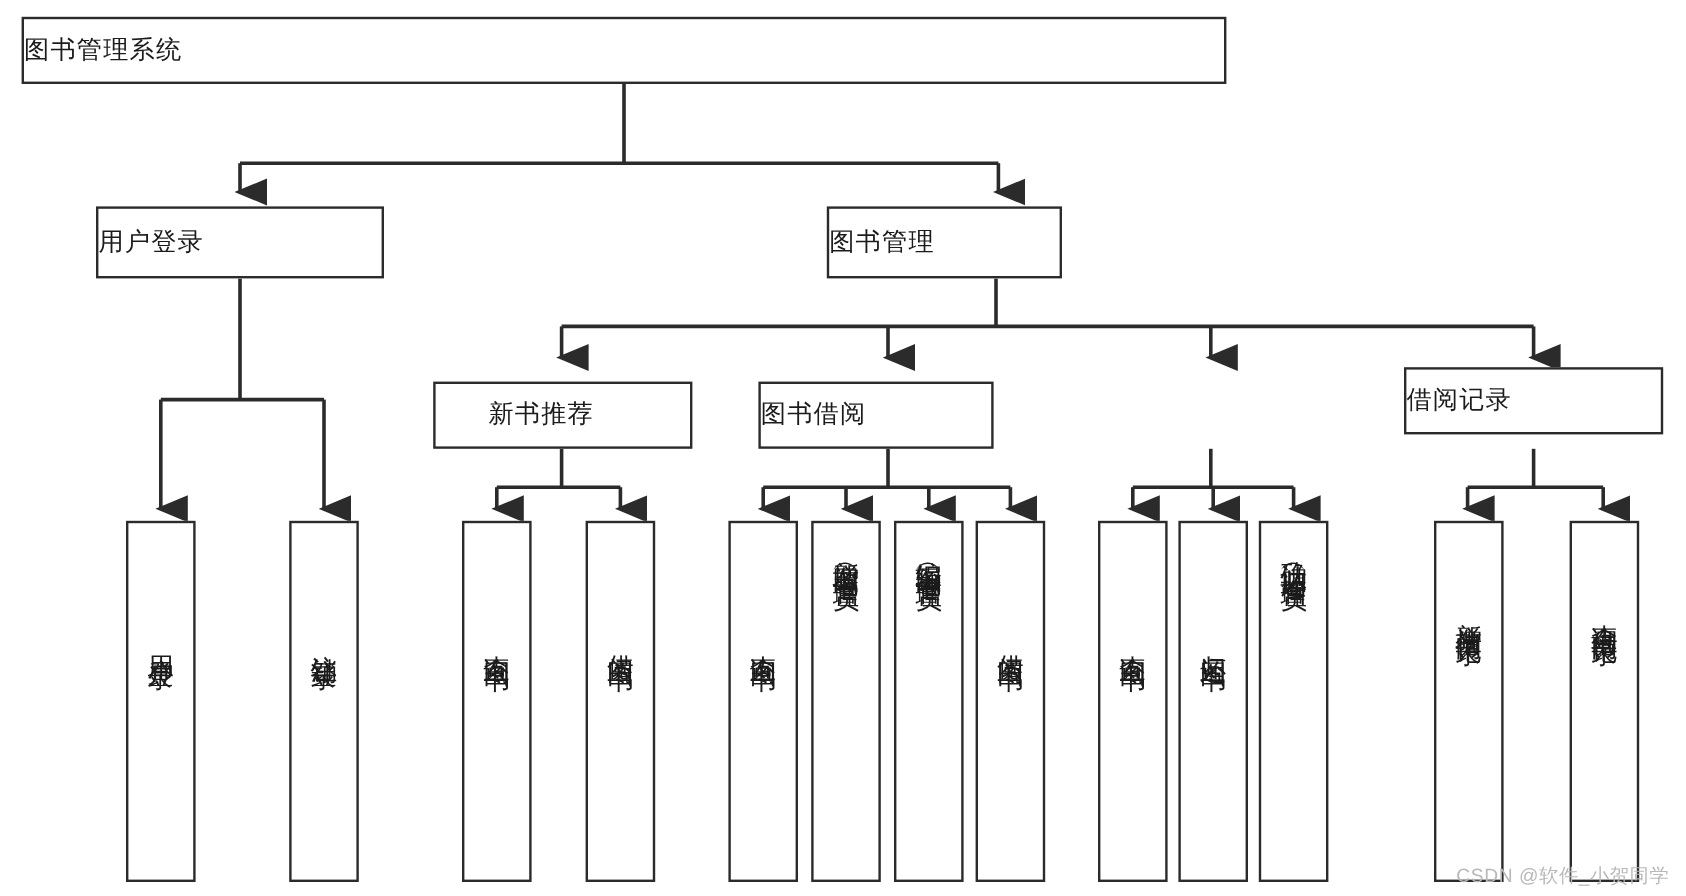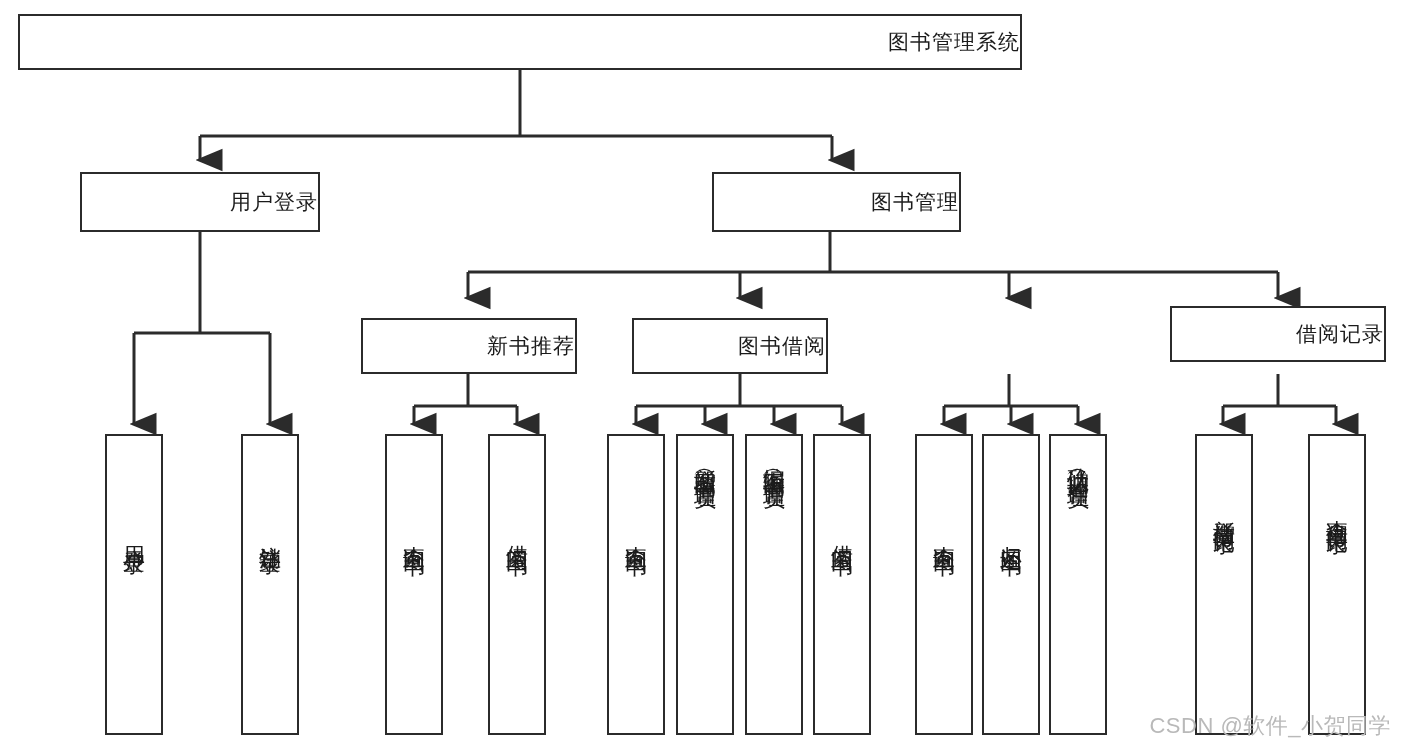--- a/index.html
+++ b/index.html
@@ -15,21 +15,21 @@
     position:absolute;left:0;top:0;width:1405px;height:747px;
   }
   svg#wires{position:absolute;left:0;top:0;width:1405px;height:747px;pointer-events:none;}
   .node{
     position:absolute;
     box-sizing:border-box;
     background:#ffffff;
     border:2px solid #2b2b2b;
     display:flex;
     align-items:center;
-    justify-content:flex-end;
+    justify-content:flex-start;
     color:#1b1b1b;
   }
   .node .lbl{
     font-size:21px;
     line-height:1.15;
     letter-spacing:1px;
     white-space:nowrap;
   }
   .node.leaf{
     align-items:flex-start;
@@ -44,21 +44,21 @@
     white-space:nowrap;
     line-height:1;
   }
   .node.leaf.mid .lbl{ margin-top:78px; }
   .node.leaf.mid2 .lbl{ margin-top:52px; }
   .node.leaf.tall .lbl{ margin-top:0px; }
   #watermark{
     position:absolute;
     right:14px;
     bottom:6px;
-    font-size:22px;
+    font-size:16px;
     color:#b9b9b9;
     letter-spacing:0.5px;
     white-space:nowrap;
     z-index:5;
   }
 </style>
 </head>
 <body>
 
 <div id="diagram">
@@ -113,21 +113,21 @@
     </g>
   </svg>
 
   <div class="node" style="left:18px;top:14px;width:1004px;height:56px;">
     <span class="lbl">图书管理系统</span>
   </div>
 
   <div class="node" style="left:80px;top:172px;width:240px;height:60px;">
     <span class="lbl">用户登录</span>
   </div>
-  <div class="node" style="left:712px;top:172px;width:249px;height:60px;">
+  <div class="node" style="left:689px;top:172px;width:196px;height:60px;">
     <span class="lbl">图书管理</span>
   </div>
 
   <div class="node" style="left:361px;top:318px;width:216px;height:56px;padding-left:44px;">
     <span class="lbl">新书推荐</span>
   </div>
   <div class="node" style="left:632px;top:318px;width:196px;height:56px;">
     <span class="lbl">图书借阅</span>
   </div>
   <div class="node" style="left:1170px;top:306px;width:216px;height:56px;">

